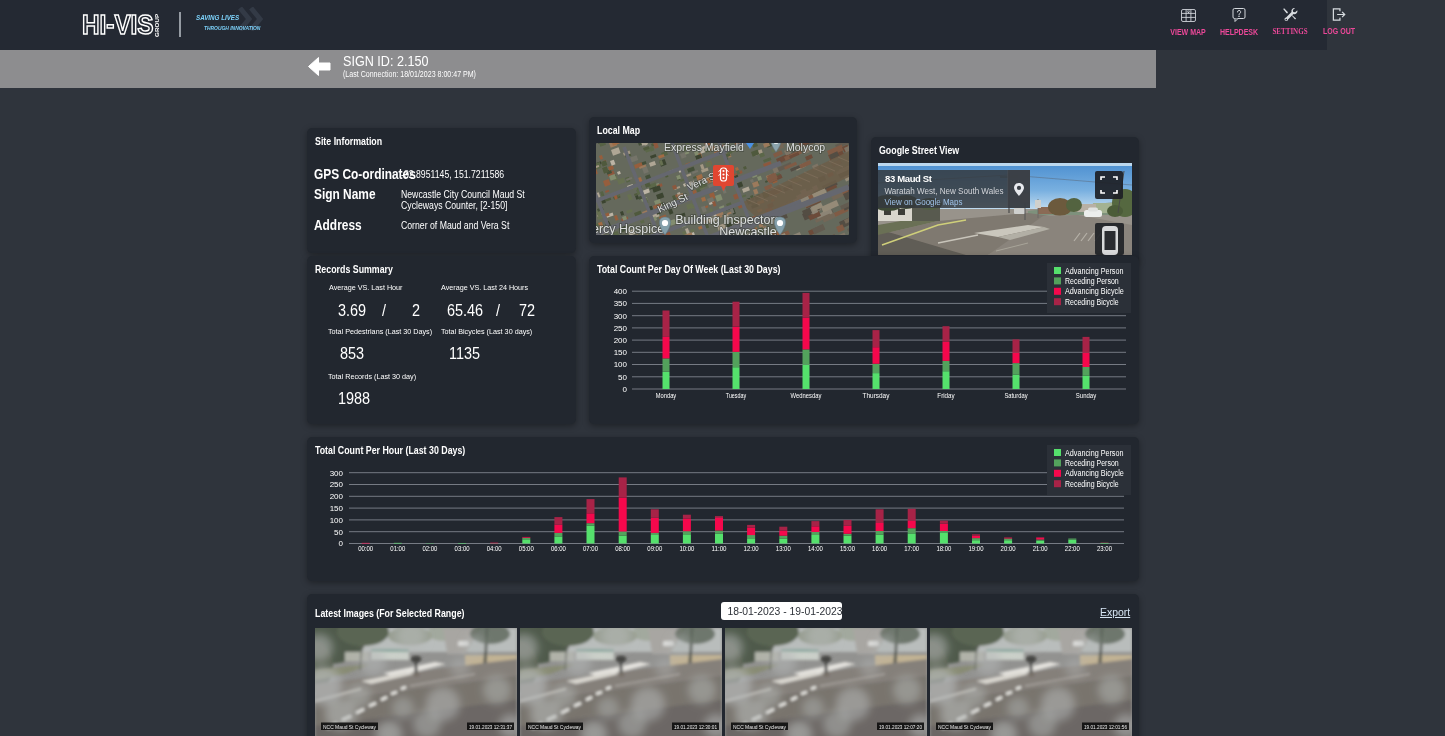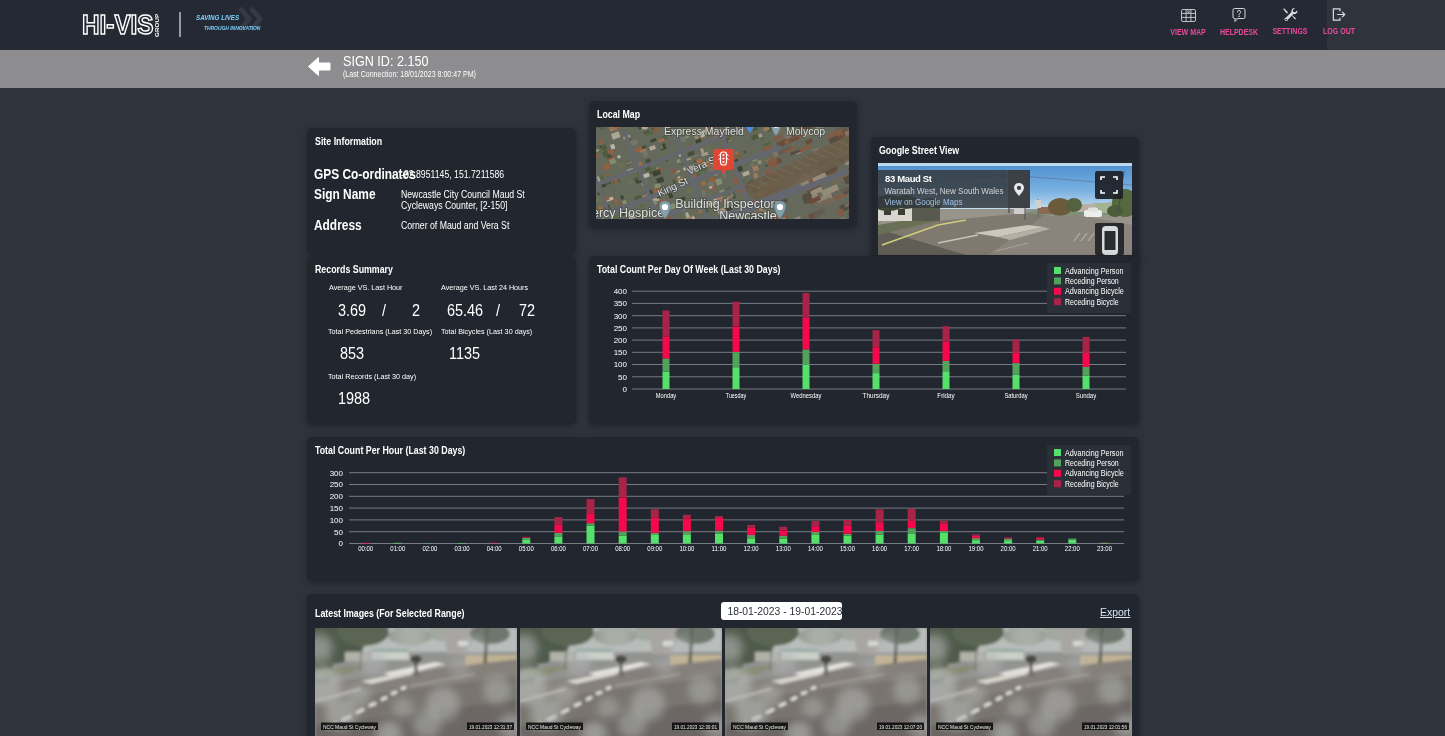--- a/index.html
+++ b/index.html
@@ -1,18 +1,18 @@
 <!DOCTYPE html>
 <html><head>
 <meta charset="utf-8">
 <style>
 * { margin:0; padding:0; box-sizing:border-box; }
 html,body { width:1445px; height:736px; overflow:hidden; background:#2f343c; font-family:"Liberation Sans", sans-serif; }
 #topbar { position:absolute; left:0; top:0; width:1327px; height:50px; background:#242933; }
-#graybar { position:absolute; left:0; top:50px; width:1445px; height:38px; background:#8d8d8f; }
+#graybar { position:absolute; left:0; top:50px; width:1156px; height:38px; background:#8d8d8f; }
 .panel { position:absolute; background:#22272f; border-radius:5px; box-shadow:0 2px 6px rgba(0,0,0,0.35); }
 .ptitle { position:absolute; left:8px; top:7px; font-size:10.5px; font-weight:bold; color:#fff; white-space:nowrap; transform:scaleX(0.84); transform-origin:left top; }
 
 #logo { position:absolute; left:82px; top:13px; height:24px; }
 #logotext { display:inline-block; font-size:27px; font-weight:bold; letter-spacing:0; color:transparent; -webkit-text-stroke:1.5px #fff; line-height:24px; transform:scaleX(0.9); transform-origin:left top; }
 #logogroup { position:absolute; left:71px; top:2px; font-size:6.2px; font-weight:bold; color:#fff; writing-mode:vertical-rl; letter-spacing:0.1px; height:22px; transform:rotate(180deg); }
 #logodiv { position:absolute; left:179px; top:12px; width:2px; height:25px; background:#959ba3; }
 #tagline { position:absolute; left:196px; top:14px; color:#7dd3fc; font-style:italic; font-weight:bold; line-height:1; z-index:1; }
 #tagline .l1 { font-size:7.5px; transform:scaleX(0.83); transform-origin:left top; }
 #tagline .l2 { font-size:6px; margin-top:3px; margin-left:8px; transform:scaleX(0.82); transform-origin:left top; }
@@ -65,21 +65,21 @@
   </div>
   <div class="navitem" style="left:1212px;width:54px;">
     <svg width="16" height="16" viewBox="0 0 16 16" fill="none" stroke="#d4d8dd" stroke-width="1">
       <rect x="2" y="1.5" width="12" height="10" rx="1.5"></rect>
       <path d="M4 11.5 L4 14.5 L7 11.5" fill="#242933"></path>
       <path d="M6.5 5 a1.6 1.6 0 1 1 2.2 1.5 c-0.5 0.2 -0.7 0.5 -0.7 1" stroke-linecap="round"></path>
       <line x1="8" y1="9.3" x2="8" y2="9.4" stroke-linecap="round" stroke-width="1.4"></line>
     </svg>
     <div class="lbl">HELPDESK</div>
   </div>
-  <div class="navitem" style="left:1264px;width:52px;">
+  <div class="navitem" style="left:1264px;width:52px;font-family:Liberation Serif, serif;">
     <svg width="16" height="15" viewBox="0 0 17 16" fill="#d8dce0">
       <path d="M2.2 1.2 L1.2 2.2 L4.8 6.6 L6.1 6.6 L6.1 5.3 Z"></path>
       <path d="M13.5 1.1 a3.3 3.3 0 0 0 -3.4 4.3 L4.3 11.2 a1.9 1.9 0 1 0 2.1 2.1 L12.2 7.5 a3.3 3.3 0 0 0 4.1 -4.1 L14 5.6 L11.9 5.2 L11.5 3.1 L13.7 1.2 Z M5.4 13.3 a0.9 0.9 0 1 1 -1.8 0 a0.9 0.9 0 0 1 1.8 0 Z" fill-rule="evenodd"></path>
       <path d="M10.5 9.3 L13.9 13.4 L15 12.3 L10.9 8.9 Z"></path>
     </svg>
     <div class="lbl">SETTINGS</div>
   </div>
   <div class="navitem" style="left:1314px;width:50px;">
     <svg width="16" height="15" viewBox="0 0 17 16" fill="none" stroke="#d8dce0" stroke-width="1.3">
       <path d="M9.5 4.5 L9.5 2 L2.5 2 L2.5 14 L9.5 14 L9.5 11.5"></path>
@@ -101,21 +101,21 @@
 <div class="panel" id="p-site" style="left:307px; top:128px; width:269px; height:125px;">
   <div class="ptitle">Site Information</div>
   <div class="srow" style="left:7px; top:41px;"><b>GPS Co-ordinates</b></div>
   <div class="sval" style="left:94px; top:41px;">-32.8951145, 151.7211586</div>
   <div class="srow" style="left:7px; top:61px;"><b>Sign Name</b></div>
   <div class="sval" style="left:94px; top:61px;">Newcastle City Council Maud St</div>
   <div class="sval" style="left:94px; top:72px;">Cycleways Counter, [2-150]</div>
   <div class="srow" style="left:7px; top:92px;text-align:right;"><b>Address</b></div>
   <div class="sval" style="left:94px; top:92px;">Corner of Maud and Vera St</div>
 </div>
-<div class="panel" id="p-map" style="left:589px; top:101px; width:268px; height:126px;">
+<div class="panel" id="p-map" style="left:589px; top:117px; width:268px; height:126px;">
   <div class="ptitle">Local Map</div>
   <svg id="mapsvg" width="253" height="92" viewBox="0 0 253 92" style="position:absolute;left:7px;top:26px;border-radius:1px" preserveAspectRatio="none">
   <defs>
         <filter id="mblur" x="-5%" y="-5%" width="110%" height="110%">
           <feGaussianBlur stdDeviation="0.7"></feGaussianBlur>
         </filter>
       </defs>
   <rect width="253" height="92" fill="#6e7263"></rect>
   <g filter="url(#mblur)">
   <rect x="80" y="33" width="3" height="5" fill="#55613f" transform="rotate(-20 80 33)"></rect>

